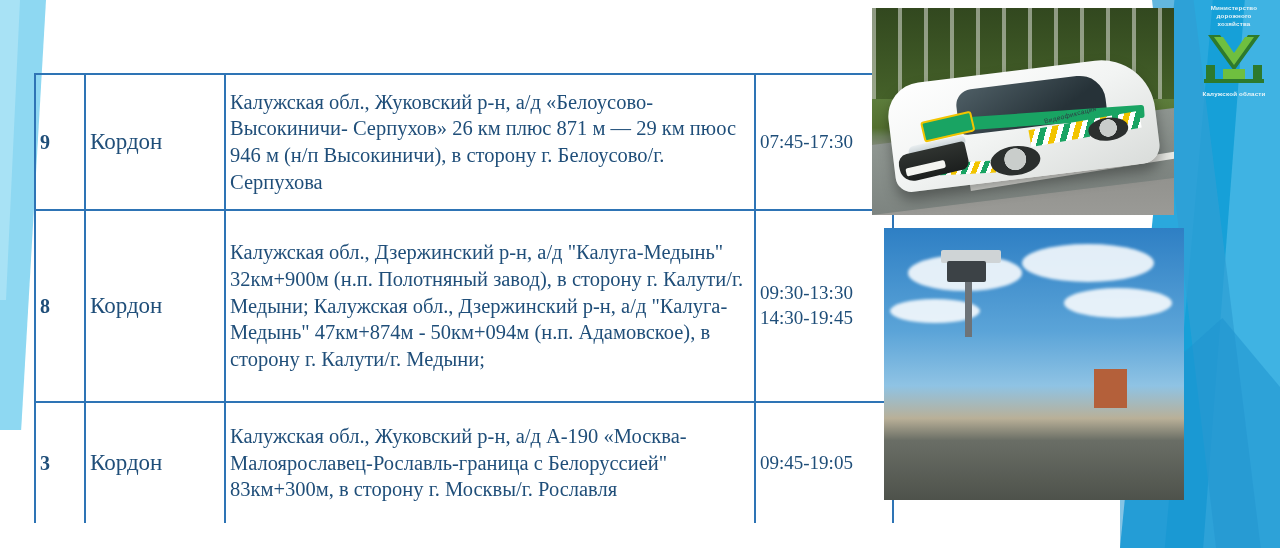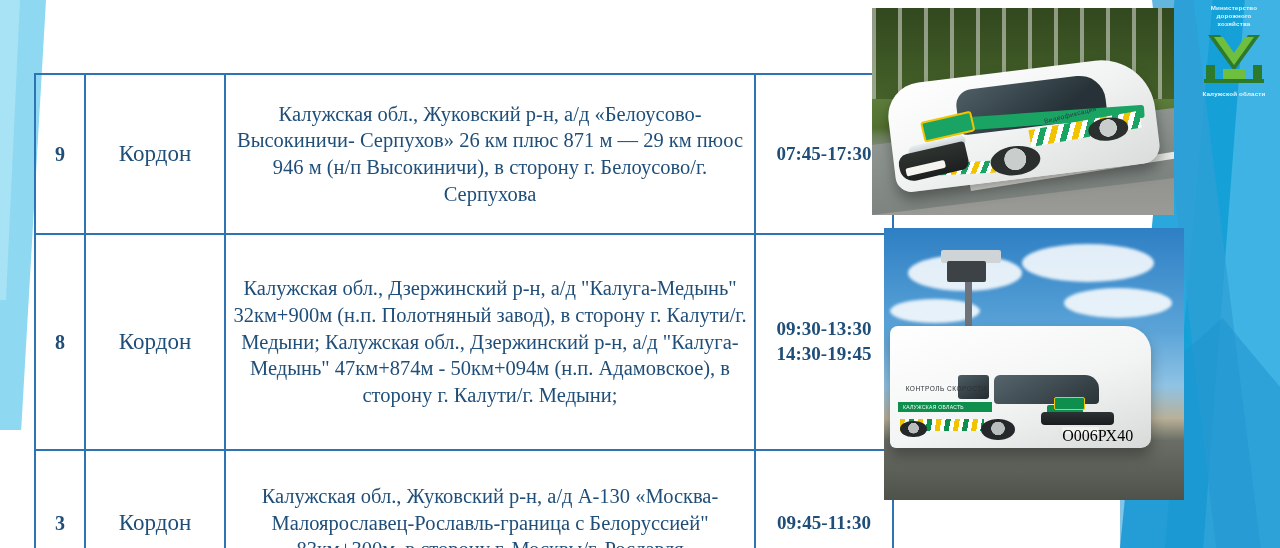--- a/index.html
+++ b/index.html
@@ -89,30 +89,30 @@
     border-collapse: collapse;
     background: transparent;
     table-layout: fixed;
   }
   #cordon-table td {
     border-left: 2px solid #2e74b5;
     border-right: 2px solid #2e74b5;
     border-top: 2px solid #2e74b5;
     border-bottom: none;
     color: #1f4e79;
-    text-align: center;
+    text-align: left;
     vertical-align: middle;
-    padding: 20px 4px;
+    padding: 8px 4px;
     line-height: 1.30;
   }
   #cordon-table tr:first-child td { border-top: 2px solid #2e74b5; }
   .col-num   { width: 40px;  font-size: 20px; font-weight: 700; }
   .col-type  { width: 130px; font-size: 23px; font-weight: 400; }
   .col-desc  { width: 520px; font-size: 20.5px; font-weight: 400; padding-left: 14px; padding-right: 14px; }
-  .col-time  { width: 128px; font-size: 19px;  font-weight: 700; white-space: pre-line; line-height: 1.35; }
+  .col-time  { width: 128px; font-size: 19px;  font-weight: 400; white-space: pre-line; line-height: 1.35; }
 
   tr[data-name="table-row"]:nth-child(1) td { height: 118px; }
   tr[data-name="table-row"]:nth-child(2) td { height: 174px; }
   tr[data-name="table-row"]:nth-child(3) td { height: 104px; }
 
   
   .photo {
     position: absolute;
     z-index: 6;
     overflow: hidden;
@@ -405,22 +405,22 @@
     <tr data-name="table-row">
       <td class="col-num" data-name="row-number-cell">8</td>
       <td class="col-type" data-name="complex-type-cell">Кордон</td>
       <td class="col-desc" data-name="location-description-cell">Калужская обл., Дзержинский р-н,  а/д "Калуга-Медынь" 32км+900м (н.п. Полотняный завод), в сторону г. Калути/г. Медыни; Калужская обл., Дзержинский р-н, а/д "Калуга-Медынь" 47км+874м - 50км+094м (н.п. Адамовское), в сторону г. Калути/г. Медыни;</td>
       <td class="col-time" data-name="working-hours-cell">09:30-13:30
 14:30-19:45</td>
     </tr>
     <tr data-name="table-row">
       <td class="col-num" data-name="row-number-cell">3</td>
       <td class="col-type" data-name="complex-type-cell">Кордон</td>
-      <td class="col-desc" data-name="location-description-cell">Калужская обл., Жуковский р-н, а/д А-130 «Москва-Малоярославец-Рославль-граница с Белоруссией" 83км+300м, в сторону г. Москвы/г. Рославля</td>
-      <td class="col-time" data-name="working-hours-cell">09:45-11:30</td>
+      <td class="col-desc" data-name="location-description-cell">Калужская обл., Жуковский р-н, а/д А-190 «Москва-Малоярославец-Рославль-граница с Белоруссией" 83км+300м, в сторону г. Москвы/г. Рославля</td>
+      <td class="col-time" data-name="working-hours-cell">09:45-19:05</td>
     </tr>
   </tbody>
 </table>
 
 <div class="photo" id="photo-patrol-car" data-name="photo-patrol-car">
   <div class="ph-sky-grass" data-name="photo-background-grass"></div>
   <div class="ph-trees" data-name="photo-tree-line"></div>
   <div class="ph-road" data-name="photo-road-surface"></div>
   <div class="ph-roadline" data-name="photo-road-marking"></div>
 
@@ -446,34 +446,20 @@
   <div class="cloud" style="left:60%; top:22%; width:36%; height:11%;" data-name="cloud-shape"></div>
   <div class="cloud" style="left:2%;  top:26%; width:30%; height:9%;" data-name="cloud-shape"></div>
 
   <div class="van-ground" data-name="photo-ground-surface"></div>
   <div class="van-building" data-name="photo-background-building"></div>
 
   <div class="van-mast" data-name="camera-mast-pole"></div>
   <div class="van-mast-head" data-name="camera-mast-canopy"></div>
   <div class="van-mast-cam" data-name="speed-camera-icon"></div>
 
-  <div class="van-body" data-name="speed-van-body">
-    <div class="van-side-window" data-name="speed-van-side-window"></div>
-    <div class="van-cab-window" data-name="speed-van-windshield"></div>
-    <div class="van-green-stripe" data-name="speed-van-green-stripe"></div>
-    <div class="van-green-stripe2" data-name="speed-van-door-stripe"></div>
-    <div class="van-chevrons" data-name="speed-van-chevron-markings"></div>
-    <div class="van-emblem" data-name="speed-van-emblem"></div>
-    <div class="van-grille" data-name="speed-van-grille"></div>
-    <div class="van-plate" data-name="speed-van-license-plate">О006РХ40</div>
-    <div class="van-wheel front" data-name="speed-van-front-wheel"></div>
-    <div class="van-wheel rear" data-name="speed-van-rear-wheel"></div>
-    <div class="van-text" data-name="speed-van-caption">КОНТРОЛЬ СКОРОСТИ</div>
-    <div class="van-text2" data-name="speed-van-region-caption">КАЛУЖСКАЯ ОБЛАСТЬ</div>
-  </div>
 </div>
 
 <div id="ministry-logo" data-name="ministry-logo">
   <div class="logo-title" data-name="ministry-logo-title">
     <div data-name="ministry-logo-title-line1">Министерство</div>
     <div data-name="ministry-logo-title-line2">дорожного</div>
     <div data-name="ministry-logo-title-line3">хозяйства</div>
   </div>
   <svg class="logo-mark" viewBox="0 0 76 60" data-name="ministry-chevron-emblem-icon">
     <polygon points="12,6 24,6 38,26 52,6 64,6 38,42" fill="#2d7a2d"></polygon>

